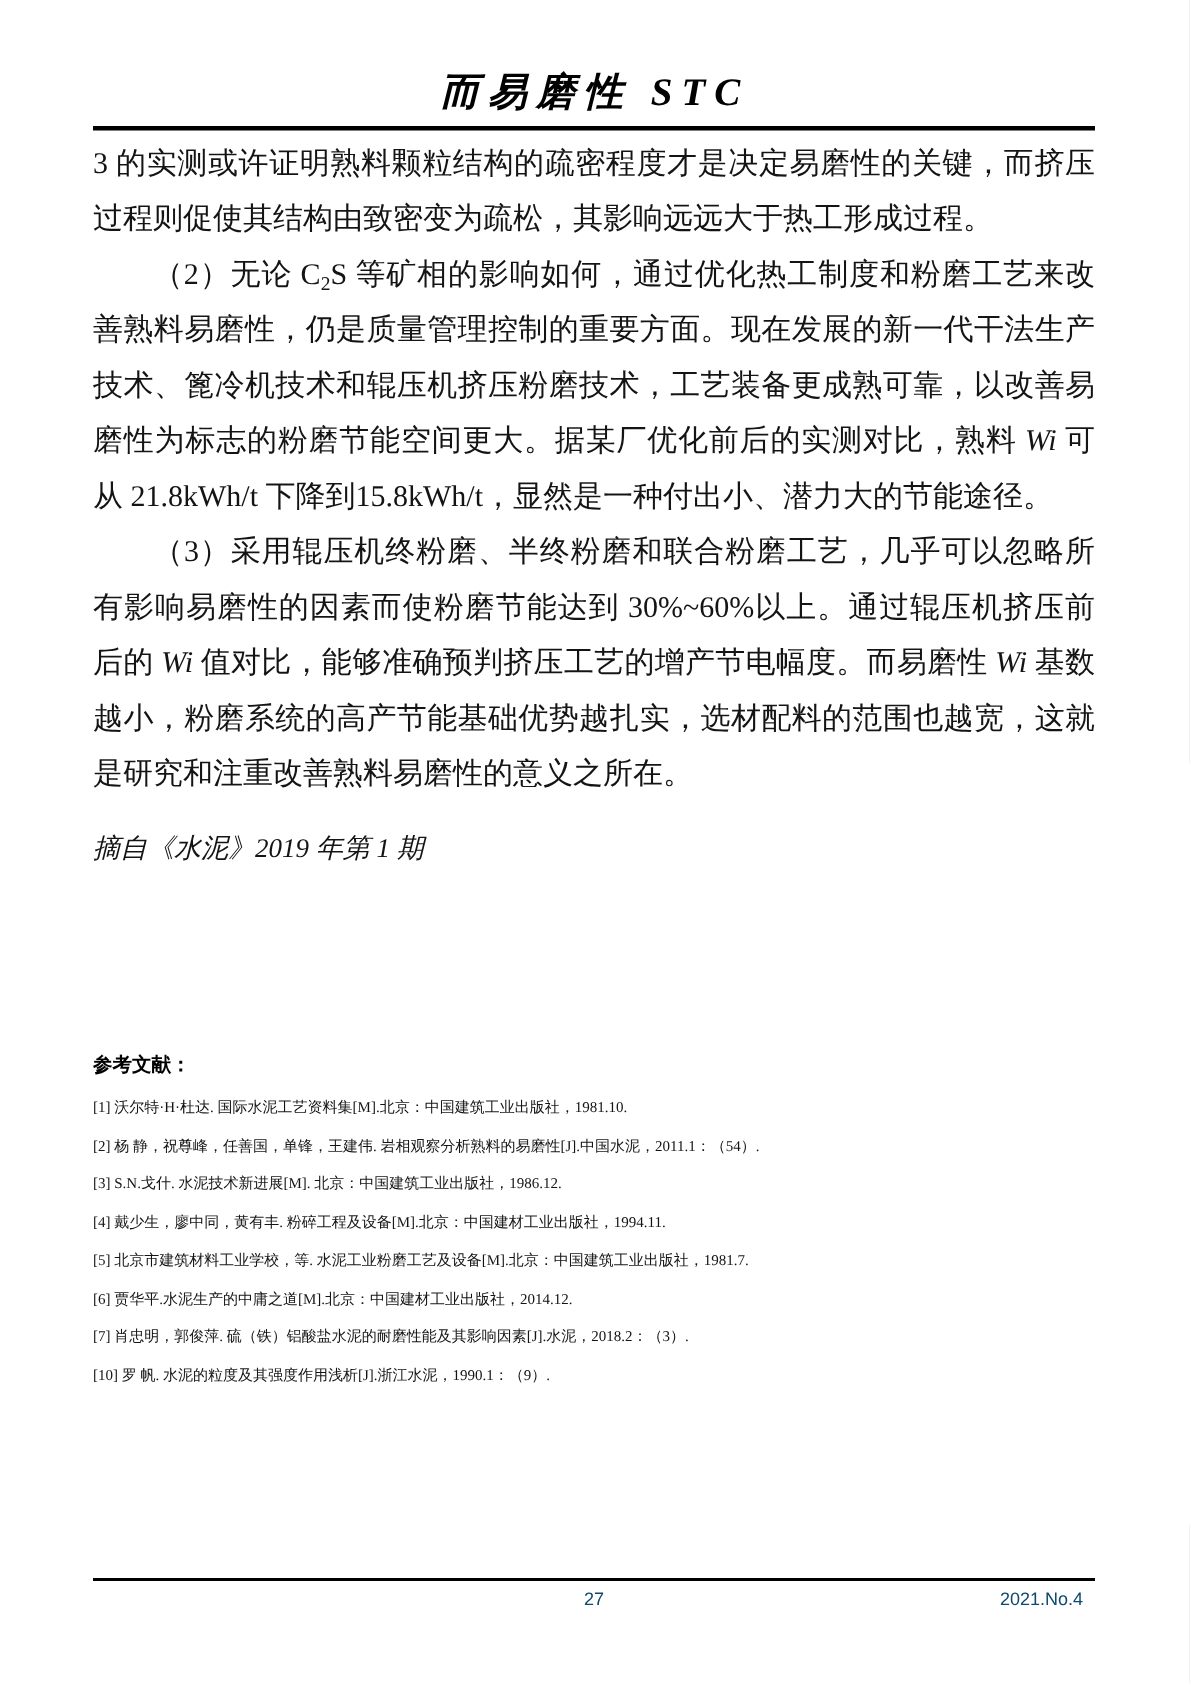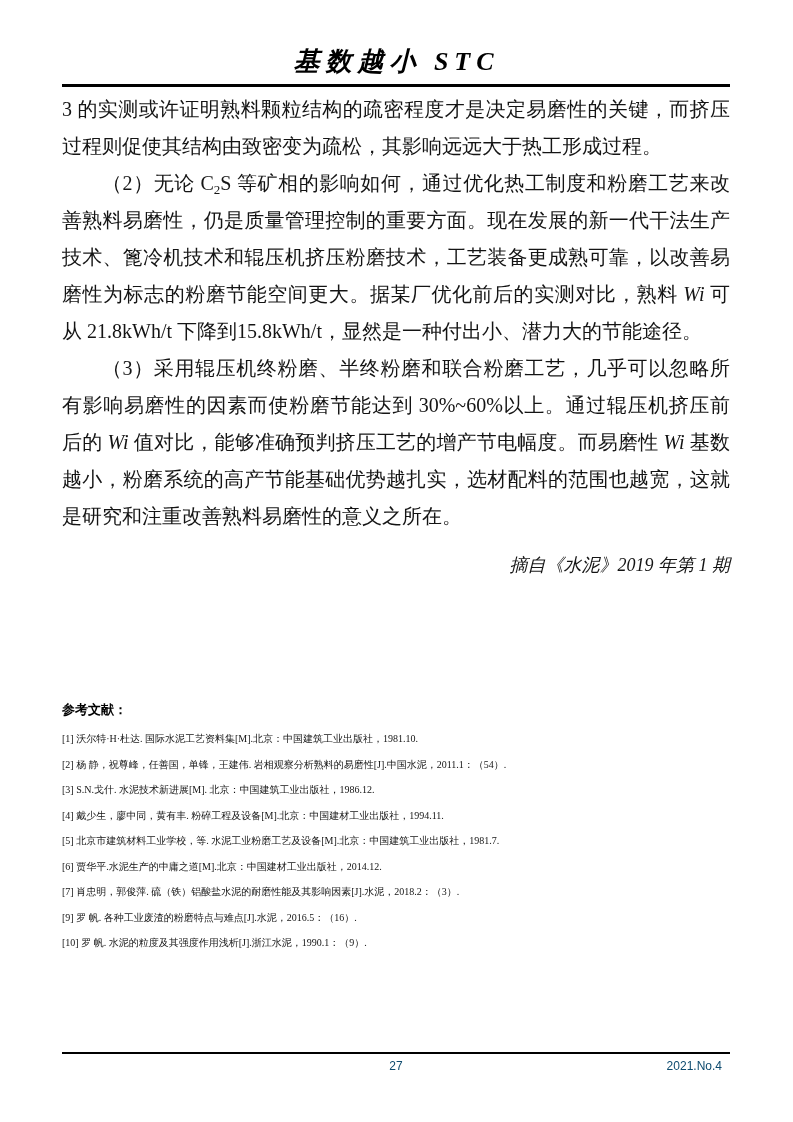--- a/index.html
+++ b/index.html
@@ -54,21 +54,20 @@
   sub.chem {
     font-size: 13px;
     vertical-align: -4px;
     line-height: 0;
   }
   .source-line {
     margin-top: 18px;
     font-size: 18px;
     font-style: italic;
     color: #141414;
-    text-align: right;
   }
   
   .references {
     position: absolute;
     top: 701px;
     left: 62px;
     width: 668px;
   }
   .references-heading {
     font-size: 13px;
@@ -109,21 +108,21 @@
     top: 5px;
     text-align: right;
     margin-left: 41px;
   }
 </style>
 </head>
 <body>
 
 <div class="page">
 
-  <div class="journal-title">基数越小  STC</div>
+  <div class="journal-title">而易磨性  STC</div>
 
   <div class="header-rule"></div>
 
   <div class="content">
 
     <p>
       <span>3 的实测或许证明熟料颗粒结构的疏密程度才是决定易磨性的关键，而挤压过程则促使其结构由致密变为疏松，其影响远远大于热工形成过程。</span>
     </p>
 
     <p class="indented">
@@ -139,21 +138,20 @@
 
   <div class="references">
     <div class="references-heading">参考文献：</div>
     <div class="reference-item">[1] 沃尔特·H·杜达. 国际水泥工艺资料集[M].北京：中国建筑工业出版社，1981.10.</div>
     <div class="reference-item">[2] 杨 静，祝尊峰，任善国，单锋，王建伟. 岩相观察分析熟料的易磨性[J].中国水泥，2011.1：（54）.</div>
     <div class="reference-item">[3] S.N.戈什. 水泥技术新进展[M]. 北京：中国建筑工业出版社，1986.12.</div>
     <div class="reference-item">[4] 戴少生，廖中同，黄有丰. 粉碎工程及设备[M].北京：中国建材工业出版社，1994.11.</div>
     <div class="reference-item">[5] 北京市建筑材料工业学校，等. 水泥工业粉磨工艺及设备[M].北京：中国建筑工业出版社，1981.7.</div>
     <div class="reference-item">[6] 贾华平.水泥生产的中庸之道[M].北京：中国建材工业出版社，2014.12.</div>
     <div class="reference-item">[7] 肖忠明，郭俊萍. 硫（铁）铝酸盐水泥的耐磨性能及其影响因素[J].水泥，2018.2：（3）.</div>
-    <div class="reference-item">[9] 罗 帆. 各种工业废渣的粉磨特点与难点[J].水泥，2016.5：（16）.</div>
     <div class="reference-item">[10] 罗 帆. 水泥的粒度及其强度作用浅析[J].浙江水泥，1990.1：（9）.</div>
   </div>
 
   <div class="footer">
     <span class="page-number">27</span>
     <span class="issue-number">2021.No.4</span>
   </div>
 
 </div>
 

